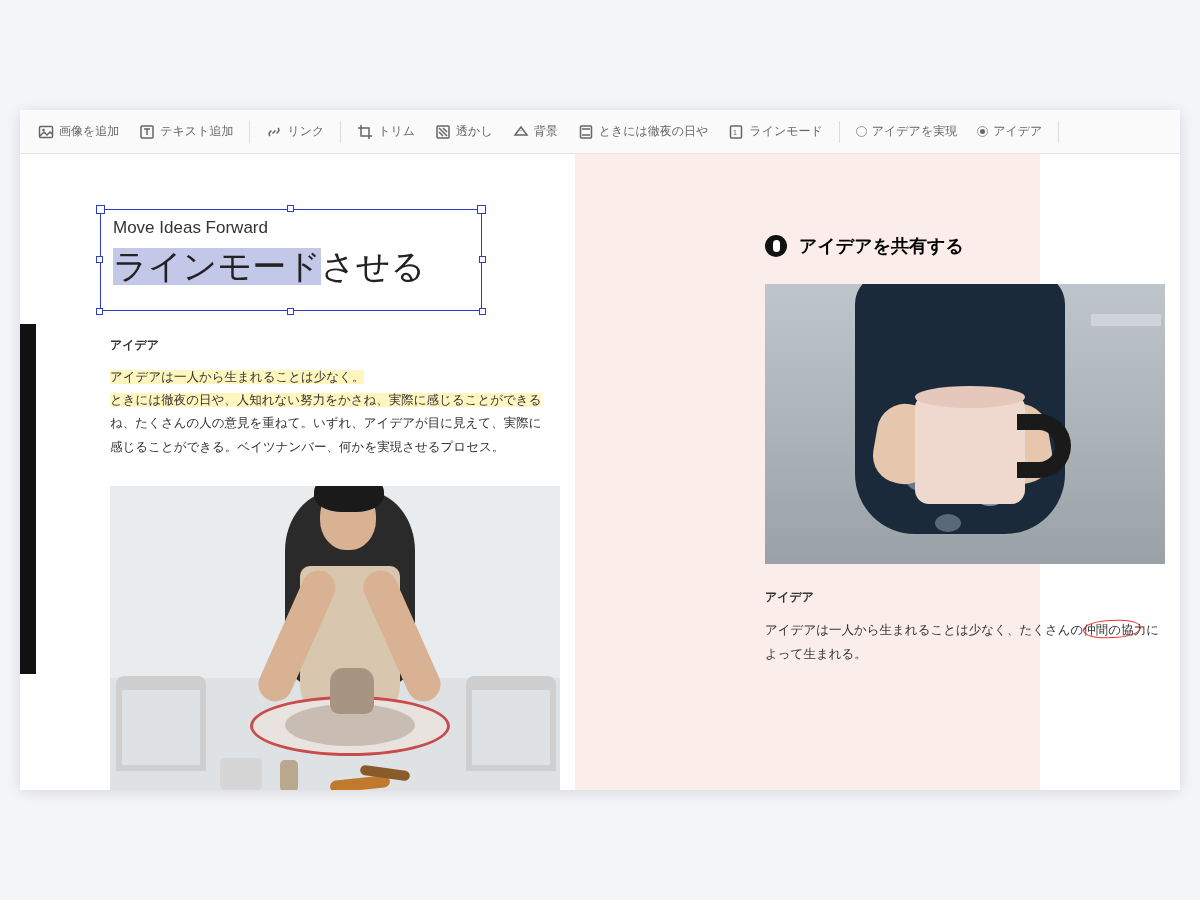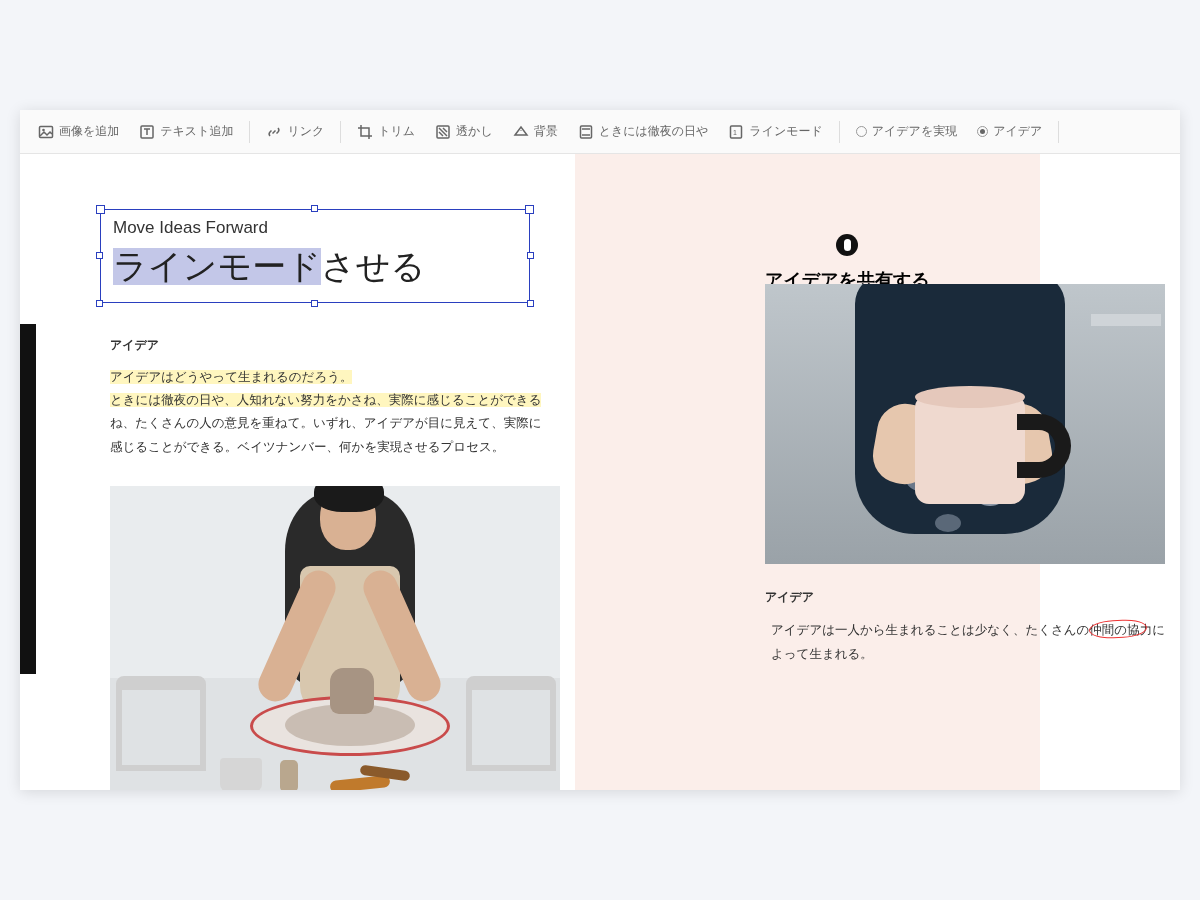--- a/index.html
+++ b/index.html
@@ -64,22 +64,22 @@
   }
   .black-bar-left {
     position: absolute;
     left: 0; top: 170px; width: 16px; height: 350px;
     background: #111;
   }
   
   .sel-box {
     position: absolute;
     left: 80px; top: 55px;
-    width: 430px;
-    padding: 8px 12px 12px 12px;
+    width: 382px;
+    padding: 8px 12px 20px 12px;
     border: 1.5px solid #2a3fbf;
   }
   .sel-box::before, .sel-box::after, .sel-handle {
     content: "";
     position: absolute;
     width: 7px; height: 7px;
     background: #fff;
     border: 1.5px solid #2a3fbf;
   }
   .sel-box::before { left: -5px; top: -5px; }
@@ -163,21 +163,21 @@
   .floor-items {
     position: absolute; left: 110px; bottom: 4px; width: 260px; height: 40px;
   }
   .bucket { position:absolute; left:0; bottom:0; width:42px; height:34px; background:#d6d6d6; border-radius:4px 4px 8px 8px; }
   .jar { position:absolute; left:60px; bottom:0; width:18px; height:32px; background:#b9a78e; border-radius:5px; }
   .tool1 { position:absolute; left:110px; bottom:2px; width:60px; height:12px; background:#c07a2c; border-radius:6px; transform:rotate(-6deg);}
   .tool2 { position:absolute; left:140px; bottom:14px; width:50px; height:10px; background:#8a5a2b; border-radius:5px; transform:rotate(8deg);}
   
   .right-head {
     position: absolute; left: 745px; top: 80px;
-    display: flex; align-items: center; gap: 12px; flex-direction: column;
+    display: flex; align-items: center; gap: 12px;
   }
   .bullet {
     width: 22px; height: 22px; background:#111; border-radius:50%;
     display:flex; align-items:center; justify-content:center;
   }
   .bullet::after{
     content:""; width:7px; height:12px; background:#fff; border-radius:4px;
   }
   .right-title { font-size: 18px; font-weight: 700; }
   .img-right {
@@ -320,21 +320,21 @@
       <span class="sel-handle h-mb"></span>
       <div class="eng-sub">Move Ideas Forward</div>
       <div class="jp-title">
         <span class="sel-hl">ラインモード</span><span>させる</span>
       </div>
     </div>
 
     <div class="left-body">
       <div class="section-label">アイデア</div>
       <div>
-        <span class="hl-yellow">アイデアはどうやって生まれるのだろう。</span><br>
+        <span class="hl-yellow">アイデアは一人から生まれることは少なく。</span><br>
         <span class="hl-yellow">ときには徹夜の日や、人知れない努力をかさね、実際に感じることができる</span><span>ね、たくさんの人の意見を重ねて。いずれ、アイデアが目に見えて、実際に感じることができる。ベイツナンバー、何かを実現させるプロセス。</span>
       </div>
     </div>
 
     <div class="img-left">
       <div class="stool-l"></div>
       <div class="stool-r"></div>
       <div class="potter-torso"></div>
       <div class="apron"></div>
       <div class="arm-l"></div>
@@ -365,20 +365,20 @@
       <div class="splotch3"></div>
       <div class="hand-l"></div>
       <div class="hand-r"></div>
       <div class="mug-body"></div>
       <div class="mug-rim"></div>
       <div class="mug-handle"></div>
     </div>
 
     <div class="right-body">
       <div class="section-label">アイデア</div>
-      <p style="position:relative;margin-left:6px;">
+      <p style="position:relative;">
         <span>アイデアは一人から生まれることは少なく、たくさんの</span><span>仲間の協力</span><span>によって生まれる。</span>
         <span class="circle-annot" style="left:318px; top:1px;"></span>
       </p>
     </div>
 
   </div>
 </div>
 
 </body></html>

